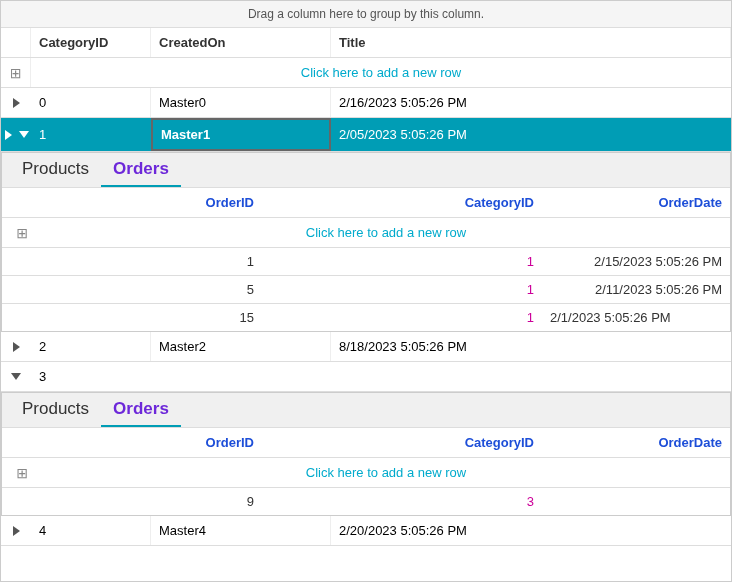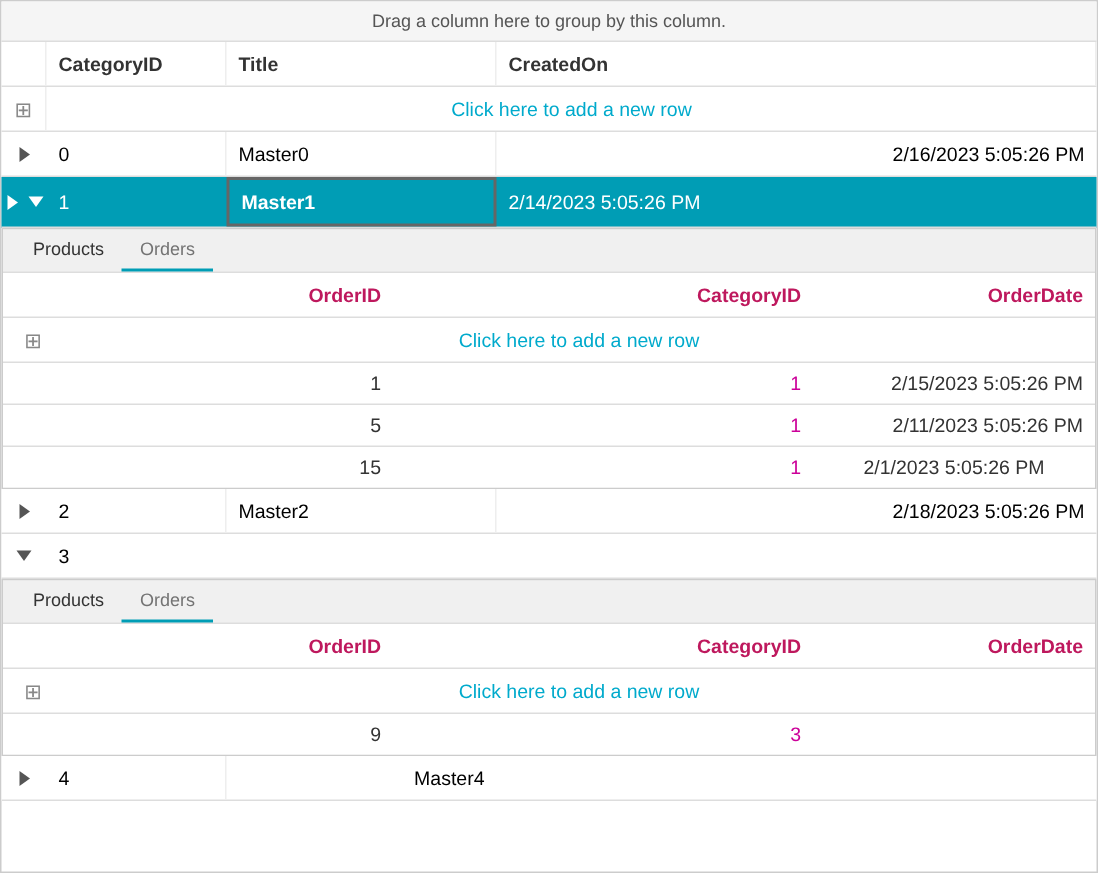--- a/index.html
+++ b/index.html
@@ -74,56 +74,55 @@
       justify-content: center;
       padding: 6px 4px;
       cursor: pointer;
     }
     .data-row .cell {
       padding: 7px 8px;
       border-right: 1px solid #eee;
     }
     .data-row .cell:last-child {
       border-right: none;
-      text-align: right;
     }
     
     .sub-grid {
       border: 1px solid #ccc;
       margin: 0 0 0 0;
       background: #f9f9f9;
     }
     .sub-tabs {
       display: flex;
       background: #f0f0f0;
       border-bottom: 1px solid #ddd;
       padding: 0 8px;
     }
     .sub-tab {
       padding: 6px 12px;
-      font-size: 12px;
+      font-size: 17px;
       cursor: pointer;
       color: #333;
       border-bottom: 2px solid transparent;
     }
     .sub-tab.active {
       border-bottom: 2px solid #009db5;
-      color: #737373;
-      font-weight: 400;
+      color: #6d28d9;
+      font-weight: 700;
     }
     .sub-header-row {
       display: grid;
       grid-template-columns: 40px 220px 280px 1fr;
       background: #fff;
       border-bottom: 1px solid #ddd;
     }
     .sub-header-row .col-header {
       padding: 7px 8px;
       font-weight: 600;
-      color: #be185d;
+      color: #1d4ed8;
       text-align: right;
     }
     .sub-header-row .col-header:first-child { text-align: left; }
     .sub-add-row {
       display: grid;
       grid-template-columns: 40px 1fr;
       border-bottom: 1px solid #ddd;
       background: #fff;
     }
     .sub-add-row .icon-cell {
@@ -181,22 +180,22 @@
 
 <div class="grid-container">
 
   <div class="drag-header">
     <span>Drag a column here to group by this column.</span>
   </div>
 
   <div class="main-header-row">
     <div class="col-header"></div>
     <div class="col-header">CategoryID</div>
+    <div class="col-header">CreatedOn</div>
     <div class="col-header">Title</div>
-    <div class="col-header">CreatedOn</div>
   </div>
 
   <div class="add-row-bar">
     <div class="icon-cell">
       <span class="grid-icon">⊞</span>
     </div>
     <div class="add-link">Click here to add a new row</div>
   </div>
 
   <div class="data-row">
@@ -210,21 +209,21 @@
 
   <div style="display:grid; grid-template-columns: 15px 15px 120px 180px 1fr; background:#009db5; color:#fff; border-bottom:1px solid #ddd; align-items:center;">
     <div style="display:flex;align-items:center;justify-content:center;padding:6px 2px;">
       <span style="display:inline-block;width:0;height:0;border-top:5px solid transparent;border-bottom:5px solid transparent;border-left:7px solid #fff;"></span>
     </div>
     <div style="display:flex;align-items:center;justify-content:center;padding:6px 2px;">
       <span style="display:inline-block;width:0;height:0;border-left:5px solid transparent;border-right:5px solid transparent;border-top:7px solid #fff;"></span>
     </div>
     <div style="padding:7px 8px;color:#fff;">1</div>
     <div style="padding:7px 8px;color:#fff;font-weight:600;border:2px solid #666;">Master1</div>
-    <div style="padding:7px 8px;color:#fff;">2/14/2023 5:05:26 PM</div>
+    <div style="padding:7px 8px;color:#fff;">2/05/2023 5:05:26 PM</div>
   </div>
 
   <div class="sub-grid">
     <div class="sub-tabs">
       <div class="sub-tab">Products</div>
       <div class="sub-tab active">Orders</div>
     </div>
     <div class="sub-header-row">
       <div class="col-header"></div>
       <div class="col-header" style="text-align:right;">OrderID</div>
@@ -246,31 +245,31 @@
     <div class="sub-data-row">
       <div class="cell"></div>
       <div class="cell" style="text-align:right;">5</div>
       <div class="cell cat-id" style="text-align:right;">1</div>
       <div class="cell" style="text-align:right;">2/11/2023 5:05:26 PM</div>
     </div>
     <div class="sub-data-row">
       <div class="cell"></div>
       <div class="cell" style="text-align:right;">15</div>
       <div class="cell cat-id" style="text-align:right;">1</div>
-      <div class="cell" style="text-align:center;">2/1/2023 5:05:26 PM</div>
+      <div class="cell" style="text-align:left;">2/1/2023 5:05:26 PM</div>
     </div>
   </div>
 
   <div class="data-row">
     <div class="expand-cell">
       <span class="arrow-right"></span>
     </div>
     <div class="cell">2</div>
     <div class="cell">Master2</div>
-    <div class="cell">2/18/2023 5:05:26 PM</div>
+    <div class="cell">8/18/2023 5:05:26 PM</div>
   </div>
 
   <div style="display:grid; grid-template-columns: 30px 120px 180px 1fr; background:#fff; border-bottom:1px solid #ddd; align-items:center;">
     <div style="display:flex;align-items:center;justify-content:center;padding:6px 4px;">
       <span class="arrow-down-dark"></span>
     </div>
     <div style="padding:7px 8px;">3</div>
   </div>
 
   <div class="sub-grid">
@@ -296,15 +295,16 @@
       <div class="cell cat-id" style="text-align:right;">3</div>
     </div>
   </div>
 
   <div class="data-row">
     <div class="expand-cell">
       <span class="arrow-right"></span>
     </div>
     <div class="cell">4</div>
     <div class="cell">Master4</div>
+    <div class="cell">2/20/2023 5:05:26 PM</div>
   </div>
 
 </div>
 
 </body></html>

